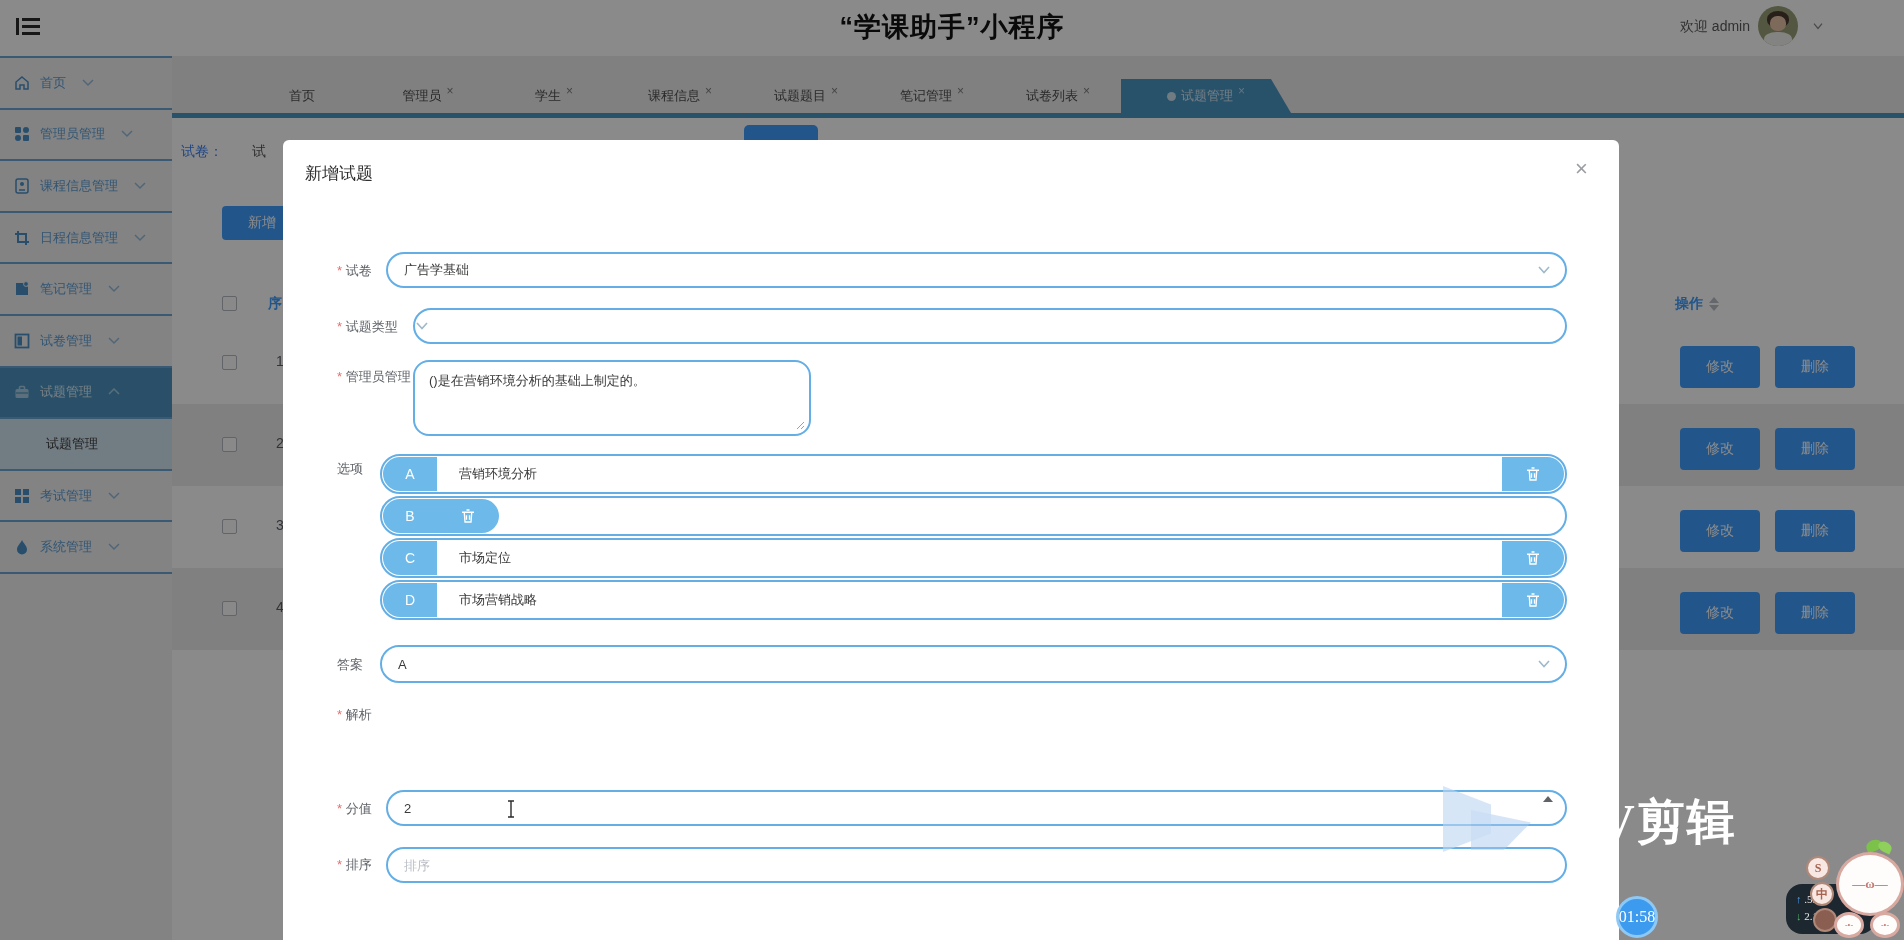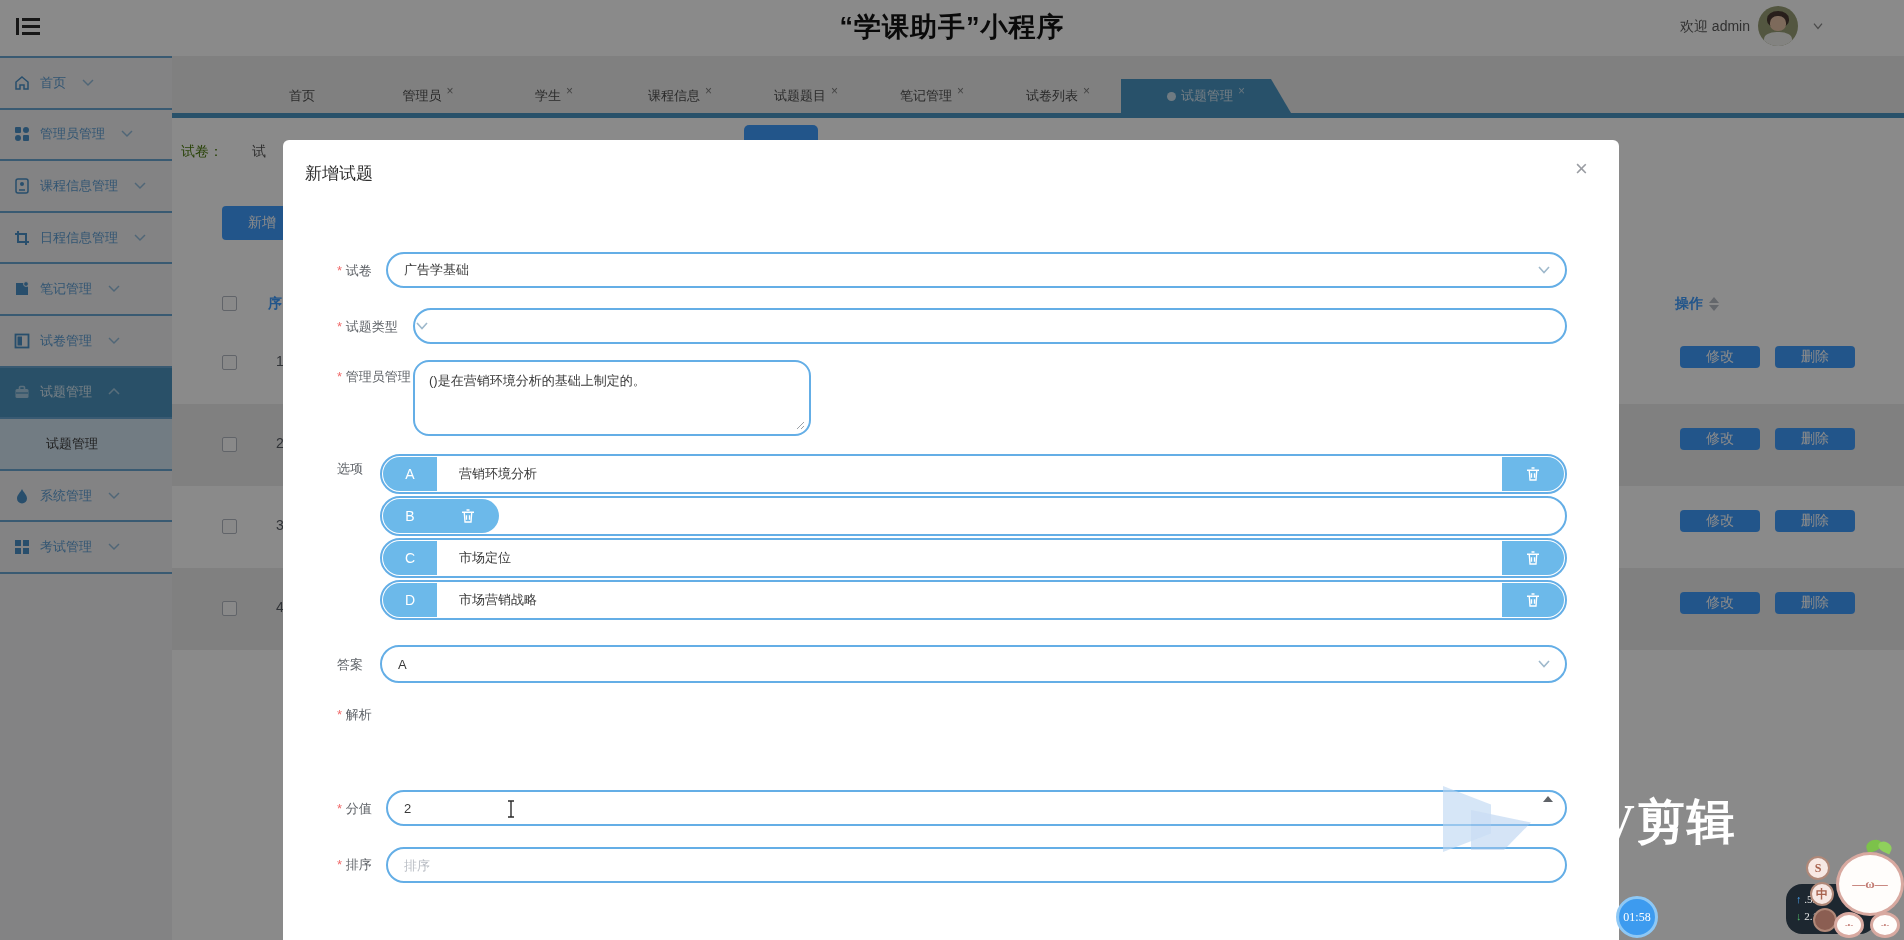--- a/index.html
+++ b/index.html
@@ -37,39 +37,39 @@
   .tabbar { position:absolute; left:172px; top:56px; width:1732px; height:62px; background:#ececec; }
   .tabline { position:absolute; left:0; bottom:0; width:100%; height:5px; background:#4a96c4; }
   .tabs-row { position:absolute; left:67px; top:0; height:57px; display:flex; align-items:flex-end; }
   .tab { width:126px; height:34px; display:flex; align-items:center; justify-content:center; gap:5px; font-size:13px; color:#4f4f4f; cursor:pointer; }
   .tab .x { font-size:12px; color:#7d7d7d; position:relative; top:-5px; }
   .tab.active { width:170px; background:#4a96c4; color:#d6e7f3; clip-path:polygon(0 0, calc(100% - 20px) 0, 100% 100%, 0 100%); }
   .tab.active .x { color:#bcd7e8; }
   .tab .dot { width:9px; height:9px; border-radius:50%; background:#cfe3f0; }
 
   .content { position:absolute; left:172px; top:123px; width:1732px; height:817px; background:#fff; }
-  .filter-label { position:absolute; left:9px; top:20px; font-size:14px; color:#4d7c0f; }
+  .filter-label { position:absolute; left:9px; top:20px; font-size:14px; color:#3b82f6; }
   .filter-partial { position:absolute; left:80px; top:20px; font-size:14px; color:#555; }
   .query-sliver { position:absolute; left:572px; top:2px; width:74px; height:36px; background:#409eff; border-radius:5px; }
   .add-btn { position:absolute; left:50px; top:83px; width:80px; height:34px; background:#409eff; color:#fff; font-size:14px; border:none; border-radius:4px; cursor:pointer; }
   .thead { position:absolute; left:0; top:163px; width:1732px; height:36px; }
   .checkbox { width:15px; height:15px; background:#fdfdfd; border:1px solid #b4b9c2; border-radius:2px; }
   .thead .checkbox { position:absolute; left:50px; top:10px; }
   .th-index { position:absolute; left:96px; top:9px; font-size:14px; color:#409eff; font-weight:bold; }
   .th-action { position:absolute; left:1503px; top:9px; font-size:14px; color:#409eff; font-weight:bold; display:flex; gap:6px; align-items:center; cursor:pointer; }
   .sortglyph { display:inline-flex; flex-direction:column; gap:2px; }
   .sortglyph i { width:0; height:0; border-left:5px solid transparent; border-right:5px solid transparent; }
   .sortglyph .up { border-bottom:6px solid #b9bec6; }
   .sortglyph .dn { border-top:6px solid #b9bec6; }
   .trows { position:absolute; left:0; top:199px; width:1732px; }
   .trow { position:relative; height:82px; }
   .trow:nth-child(even) { background:#ececec; }
   .trow .checkbox { position:absolute; left:50px; top:33px; }
   .trow .num { position:absolute; left:104px; top:31px; font-size:14px; color:#5a5e66; }
-  .row-btn { position:absolute; top:24px; width:80px; height:22px; background:#409eff; color:#fff; font-size:14px; border:none; border-radius:4px; cursor:pointer;text-align:center; }
+  .row-btn { position:absolute; top:24px; width:80px; height:42px; background:#409eff; color:#fff; font-size:14px; border:none; border-radius:4px; cursor:pointer;text-align:center; }
   .row-btn.edit { left:1508px; }
   .row-btn.del  { left:1603px;font-family:Liberation Mono, monospace; }
 
   
   .dim { position:absolute; inset:0; background:rgba(0,0,0,0.46); z-index:5; }
 
   
   .modal { position:absolute; left:283px; top:140px; width:1336px; height:800px; background:#fff; border-radius:6px 6px 0 0; z-index:10; }
   .modal-title { position:absolute; left:22px; top:22px; font-size:17px; color:#2f2f2f; }
   .modal-close { position:absolute; left:1292px; top:18px; font-size:22px; color:#9a9da3; cursor:pointer; line-height:1; }
@@ -88,21 +88,21 @@
   .opt-trash { flex:0 0 62px; margin:1px 1px 1px 0; background:#6cb9ea; border-radius:0 18px 18px 0; border:none; display:flex; align-items:center; justify-content:center; cursor:pointer; }
   .spin-up { position:absolute; right:12px; top:4px; width:0; height:0; border-left:5px solid transparent; border-right:5px solid transparent; border-bottom:6px solid #5f6368; cursor:pointer; }
   .ibeam { position:absolute; left:118px; top:8px; width:10px; height:18px; }
 
   
   .ovl { z-index:20;font-family:Liberation Serif, serif; }
   .wm-logo { position:absolute; left:1443px; top:786px; width:110px; height:70px; z-index:20; opacity:.6; }
   .wm-logo .s1 { position:absolute; left:0; top:0; width:48px; height:66px; background:#bcd6f2; clip-path:polygon(0 0, 100% 28%, 100% 72%, 0 100%); }
   .wm-logo .s2 { position:absolute; left:28px; top:14px; width:60px; height:50px; background:#a8c8ee; clip-path:polygon(0 20%, 100% 45%, 55% 100%, 0 100%); opacity:.8; }
   .watermark-text { position:absolute; left:1600px; top:790px; font-size:48px; font-weight:bold; color:#fff; z-index:20; letter-spacing:2px; }
-  .timer { position:absolute; left:1616px; top:896px; width:42px; height:42px; border-radius:50%; background:#3d9bef; border:3px solid #8ec8f5; color:#fff; font-size:12px; display:flex; align-items:center; justify-content:center; z-index:20; }
+  .timer { position:absolute; left:1616px; top:896px; width:42px; height:42px; border-radius:50%; background:#3d9bef; border:3px solid #8ec8f5; color:#fff; font-size:16px; display:flex; align-items:center; justify-content:center; z-index:20; }
   .netpill { position:absolute; left:1786px; top:884px; width:90px; height:50px; background:#1d2730; border-radius:16px; z-index:20; color:#e8e8e8; font-size:11px; padding:7px 0 0 10px; line-height:17px; }
   .netpill .u { color:#4aa3f0; } .netpill .d { color:#52b868; }
   .badge { position:absolute; width:24px; height:24px; border-radius:50%; background:#f7e8e4; border:2px solid #b08878; color:#a8624e; font-size:12px; font-weight:bold; display:flex; align-items:center; justify-content:center; z-index:21; }
   .badge.b1 { left:1806px; top:856px; } .badge.b2 { left:1810px; top:882px; }
   .badge.b3 { left:1813px; top:908px; background:#8b5e52; }
   .sticker { position:absolute; left:1832px; top:840px; width:80px; height:100px; z-index:22; }
   .sticker .head { position:absolute; left:4px; top:12px; width:68px; height:64px; border-radius:50%; background:#fffdfb; border:3px solid #d8a9a0; }
   .sticker .leaf1 { position:absolute; left:34px; top:0px; width:16px; height:11px; border-radius:50% 50% 50% 0; background:#7cc24a; transform:rotate(-20deg); }
   .sticker .leaf2 { position:absolute; left:46px; top:2px; width:14px; height:10px; border-radius:50% 50% 0 50%; background:#8fd05c; transform:rotate(25deg); }
   .sticker .face { position:absolute; left:0; top:36px; width:76px; text-align:center; color:#c27a72; font-size:13px; font-weight:bold; }
@@ -215,35 +215,35 @@
         <span class="lbl">试题管理</span>
         <svg class="side-chev" width="12" height="8" viewBox="0 0 12 8">
             <polyline points="1,6 6,1 11,6" fill="none" stroke="#bcd9ec" stroke-width="1.5"></polyline>
           </svg>
       </div>
       <div class="side-item sub">
         <span class="lbl">试题管理</span>
       </div>
       <div class="side-item">
         <svg class="mi" width="16" height="16" viewBox="0 0 16 16">
-            <path d="M8 1 C10 5 13 7 13 10.5 a5 5 0 0 1 -10 0 C3 7 6 5 8 1 Z" fill="#4a90c8"></path>
-          </svg>
-        <span class="lbl">系统管理</span>
-        <svg class="side-chev" width="12" height="8" viewBox="0 0 12 8">
-            <polyline points="1,1 6,6 11,1" fill="none" stroke="#7fb0d8" stroke-width="1.5"></polyline>
-          </svg>
-      </div>
-      <div class="side-item">
-        <svg class="mi" width="16" height="16" viewBox="0 0 16 16">
             <rect x="1" y="1" width="6" height="6" fill="#4a90c8"></rect>
             <rect x="9" y="1" width="6" height="6" fill="#4a90c8"></rect>
             <rect x="1" y="9" width="6" height="6" fill="#4a90c8"></rect>
             <rect x="9" y="9" width="6" height="6" fill="#4a90c8"></rect>
           </svg>
         <span class="lbl">考试管理</span>
+        <svg class="side-chev" width="12" height="8" viewBox="0 0 12 8">
+            <polyline points="1,1 6,6 11,1" fill="none" stroke="#7fb0d8" stroke-width="1.5"></polyline>
+          </svg>
+      </div>
+      <div class="side-item">
+        <svg class="mi" width="16" height="16" viewBox="0 0 16 16">
+            <path d="M8 1 C10 5 13 7 13 10.5 a5 5 0 0 1 -10 0 C3 7 6 5 8 1 Z" fill="#4a90c8"></path>
+          </svg>
+        <span class="lbl">系统管理</span>
         <svg class="side-chev" width="12" height="8" viewBox="0 0 12 8">
             <polyline points="1,1 6,6 11,1" fill="none" stroke="#7fb0d8" stroke-width="1.5"></polyline>
           </svg>
       </div>
       <div class="cap"></div>
     </div>
 
     <div class="tabbar">
       <div class="tabs-row">
         <div class="tab">

